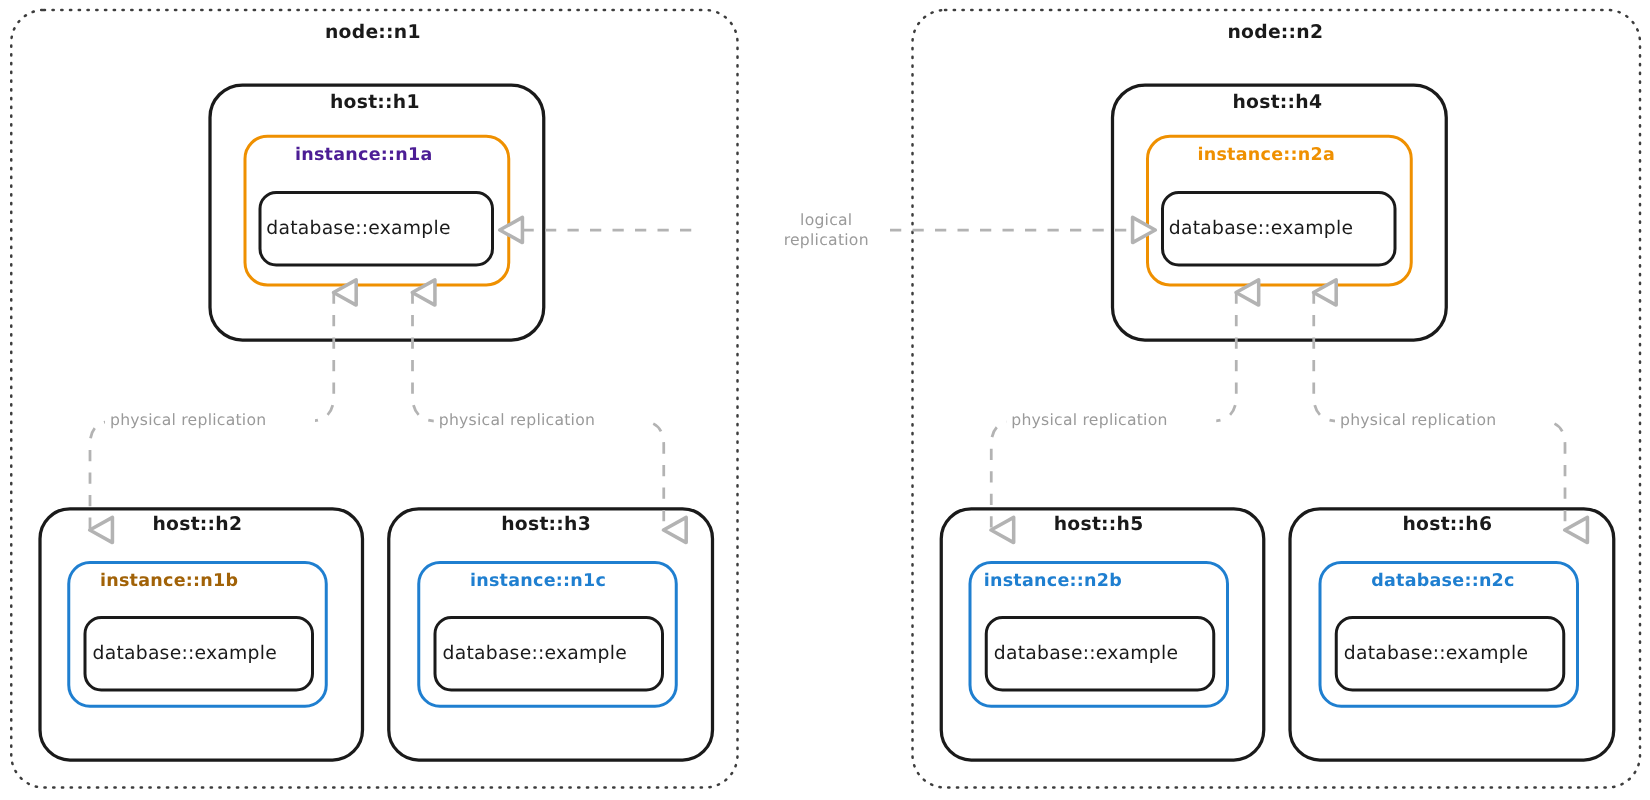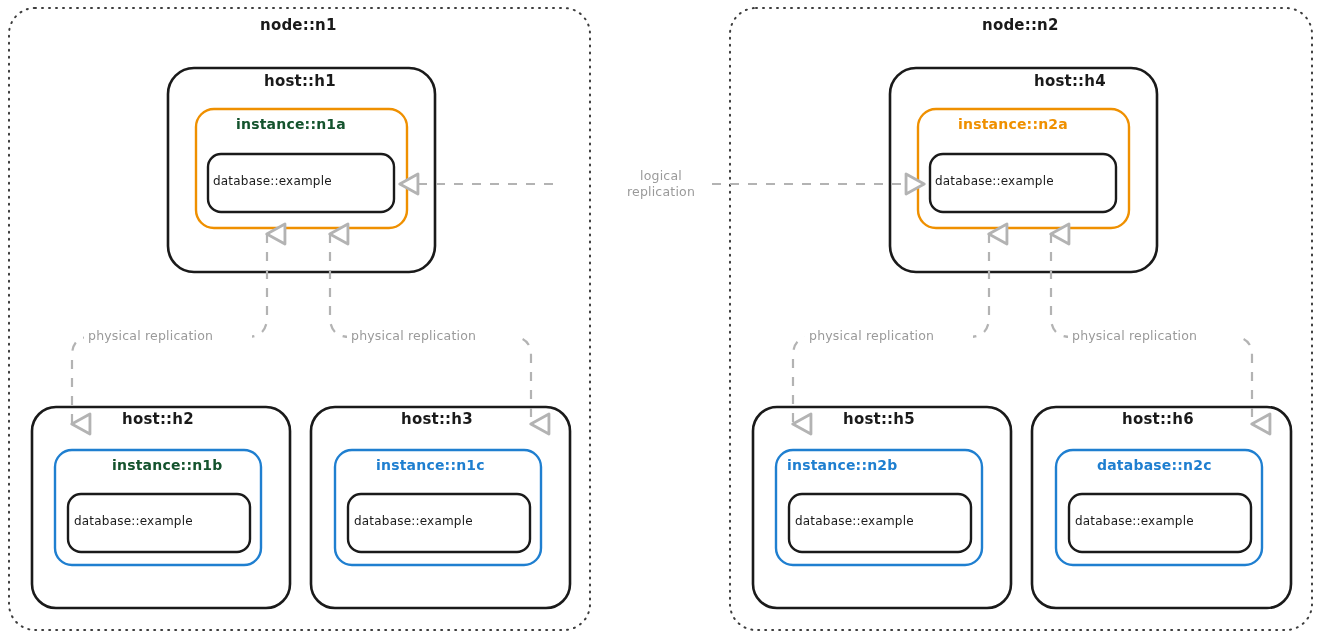--- a/index.html
+++ b/index.html
@@ -4,21 +4,21 @@
 <style>
   html,body{margin:0;padding:0;background:#ffffff;}
   body{width:1320px;height:640px;overflow:hidden;
        font-family:"DejaVu Sans","Liberation Sans",sans-serif;}
   #stage{position:relative;width:1240px;height:640px;}
   svg.layer{position:absolute;left:0;top:0;width:1320px;height:640px;}
   .lbl{position:absolute;white-space:nowrap;line-height:1;}
   .node-label{font-size:15px;color:#1a1a1a;font-weight:600;letter-spacing:.2px;}
   .host-label{font-size:15px;color:#1a1a1a;font-weight:600;letter-spacing:.2px;}
   .inst-label{font-size:14px;font-weight:700;letter-spacing:.2px;}
-  .db-label{font-size:12px;color:#1a1a1a;font-weight:500;letter-spacing:.2px;}
+  .db-label{font-size:15px;color:#1a1a1a;font-weight:500;letter-spacing:.2px;}
   .edge-label{font-size:12.5px;color:#9a9a9a;letter-spacing:.2px;text-align:center;}
   .edge-label.two-line{line-height:1.25;}
 </style>
 </head>
 <body>
 
 <div id="stage">
 
   <svg class="layer" viewBox="0 0 1320 640">
     <defs>
@@ -85,26 +85,26 @@
       <path d="M 1051 234 L 1051 317 Q 1051 337 1071 337 L 1234 337 Q 1252 337 1252 356 L 1252 424" fill="none" stroke="#b3b3b3" stroke-width="2.2" stroke-dasharray="9 9" stroke-linecap="butt" marker-start="url(#ahUp)" marker-end="url(#ahDown)"></path>
     </g>
   </svg>
 
   <div class="lbl node-label" style="left:260px;top:18px;">node::n1</div>
   <div class="lbl node-label" style="left:982px;top:18px;">node::n2</div>
 
   <div class="lbl host-label" style="left:264px;top:74px;">host::h1</div>
   <div class="lbl host-label" style="left:122px;top:412px;">host::h2</div>
   <div class="lbl host-label" style="left:401px;top:412px;">host::h3</div>
-  <div class="lbl host-label" style="left:986px;top:74px;margin-left:48px;">host::h4</div>
+  <div class="lbl host-label" style="left:986px;top:74px;">host::h4</div>
   <div class="lbl host-label" style="left:843px;top:412px;">host::h5</div>
   <div class="lbl host-label" style="left:1122px;top:412px;">host::h6</div>
 
-  <div class="lbl inst-label" style="left:236px;top:117px;color:#14532d;">instance::n1a</div>
-  <div class="lbl inst-label" style="left:112px;top:458px;color:#14532d;">instance::n1b</div>
+  <div class="lbl inst-label" style="left:236px;top:117px;color:#4c1d95;">instance::n1a</div>
+  <div class="lbl inst-label" style="left:80px;top:458px;color:#a16207;">instance::n1b</div>
   <div class="lbl inst-label" style="left:376px;top:458px;color:#1f7fd0;">instance::n1c</div>
   <div class="lbl inst-label" style="left:958px;top:117px;color:#ef9000;">instance::n2a</div>
   <div class="lbl inst-label" style="left:787px;top:458px;color:#1f7fd0;">instance::n2b</div>
   <div class="lbl inst-label" style="left:1097px;top:458px;color:#1f7fd0;">database::n2c</div>
 
   <div class="lbl db-label" style="left:213px;top:175px;">database::example</div>
   <div class="lbl db-label" style="left:74px;top:515px;">database::example</div>
   <div class="lbl db-label" style="left:354px;top:515px;">database::example</div>
   <div class="lbl db-label" style="left:935px;top:175px;">database::example</div>
   <div class="lbl db-label" style="left:795px;top:515px;">database::example</div>

